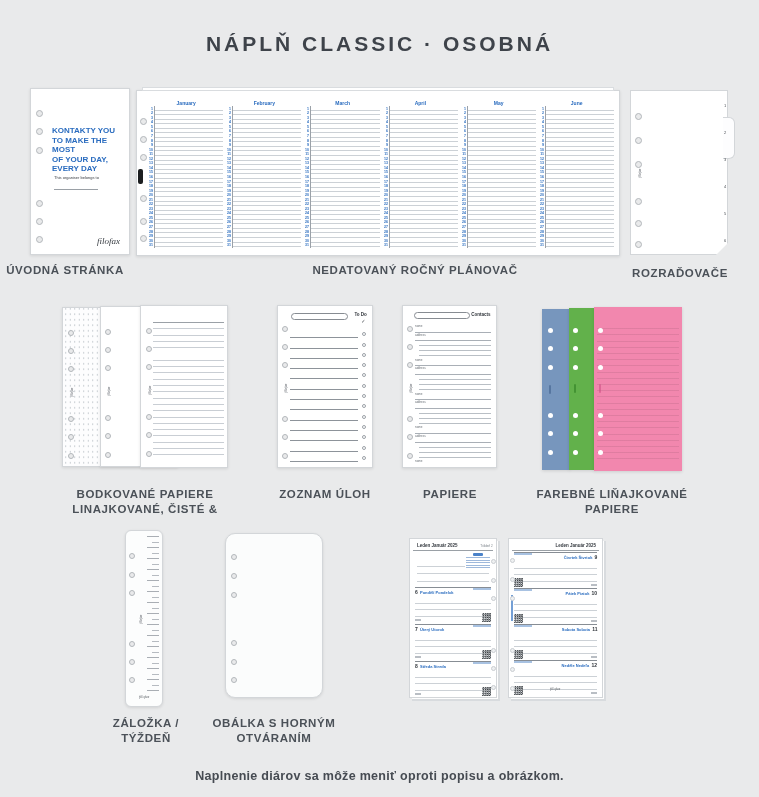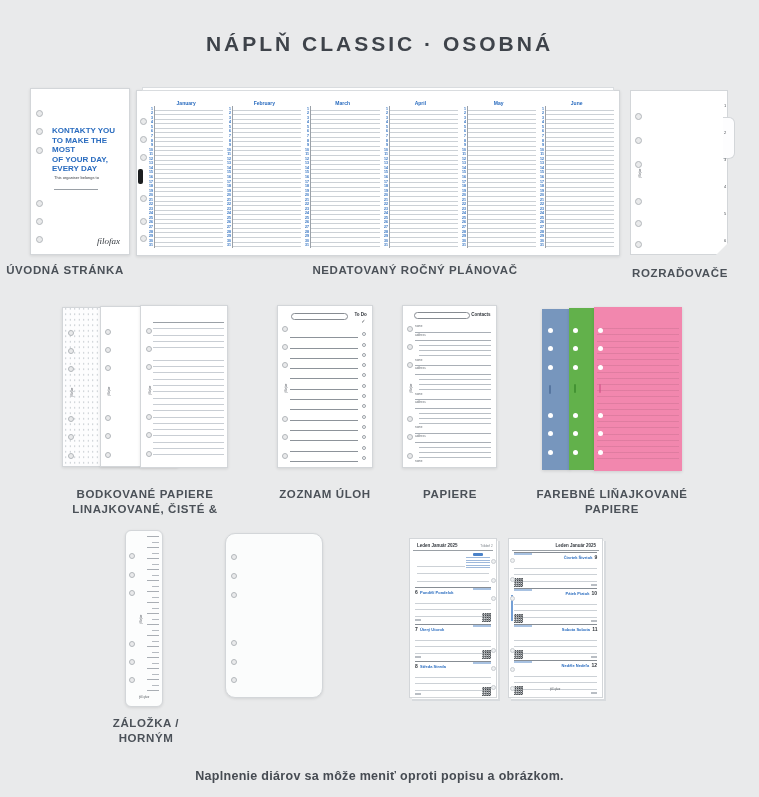--- a/index.html
+++ b/index.html
@@ -722,18 +722,22 @@
   <span class="hole hole-lite" style="left: 1px; top: 19px; height: 5px; width: 5px;"></span>
       <span class="hole hole-lite" style="left: 1px; top: 38px; height: 5px; width: 5px;"></span>
       <span class="hole hole-lite" style="left: 1px; top: 57px; height: 5px; width: 5px;"></span>
       <span class="hole hole-lite" style="left: 1px; top: 109px; height: 5px; width: 5px;"></span>
       <span class="hole hole-lite" style="left: 1px; top: 128px; height: 5px; width: 5px;"></span>
       <span class="hole hole-lite" style="left: 1px; top: 147px; height: 5px; width: 5px;"></span>
     </div>
 
   <div class="item-label" style="left:86px; top:716px; width:120px;">
     <div>ZÁLOŽKA /</div>
-    <div>HORNÝM</div>
+    <div>TÝŽDEŇ</div>
   </div>
+  <div class="item-label" style="left:204px; top:716px; width:140px;">
+    <div>OBÁLKA S HORNÝM</div>
+    <div>OTVÁRANÍM</div>
+  </div>
 
   <div class="footer">Naplnenie diárov sa môže meniť oproti popisu a obrázkom.</div>
 
 </div>
 
 </body></html>

